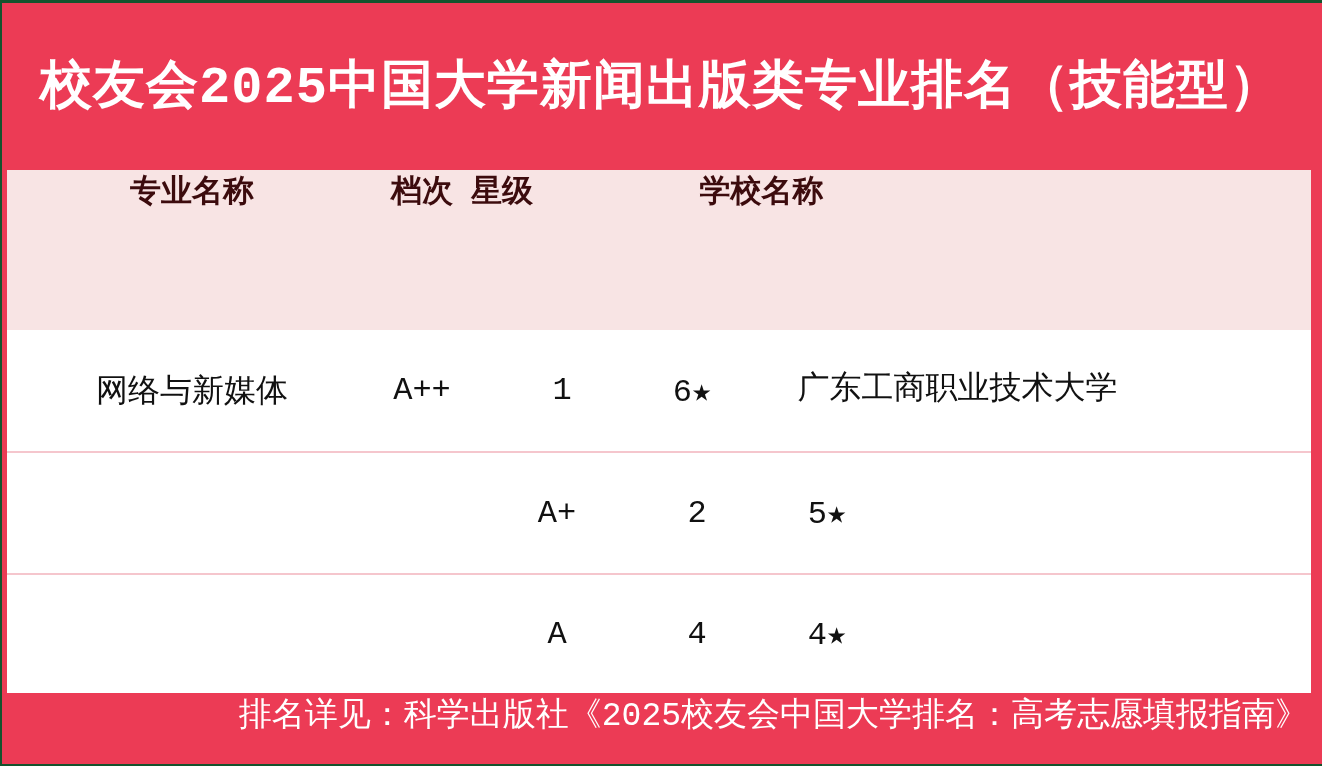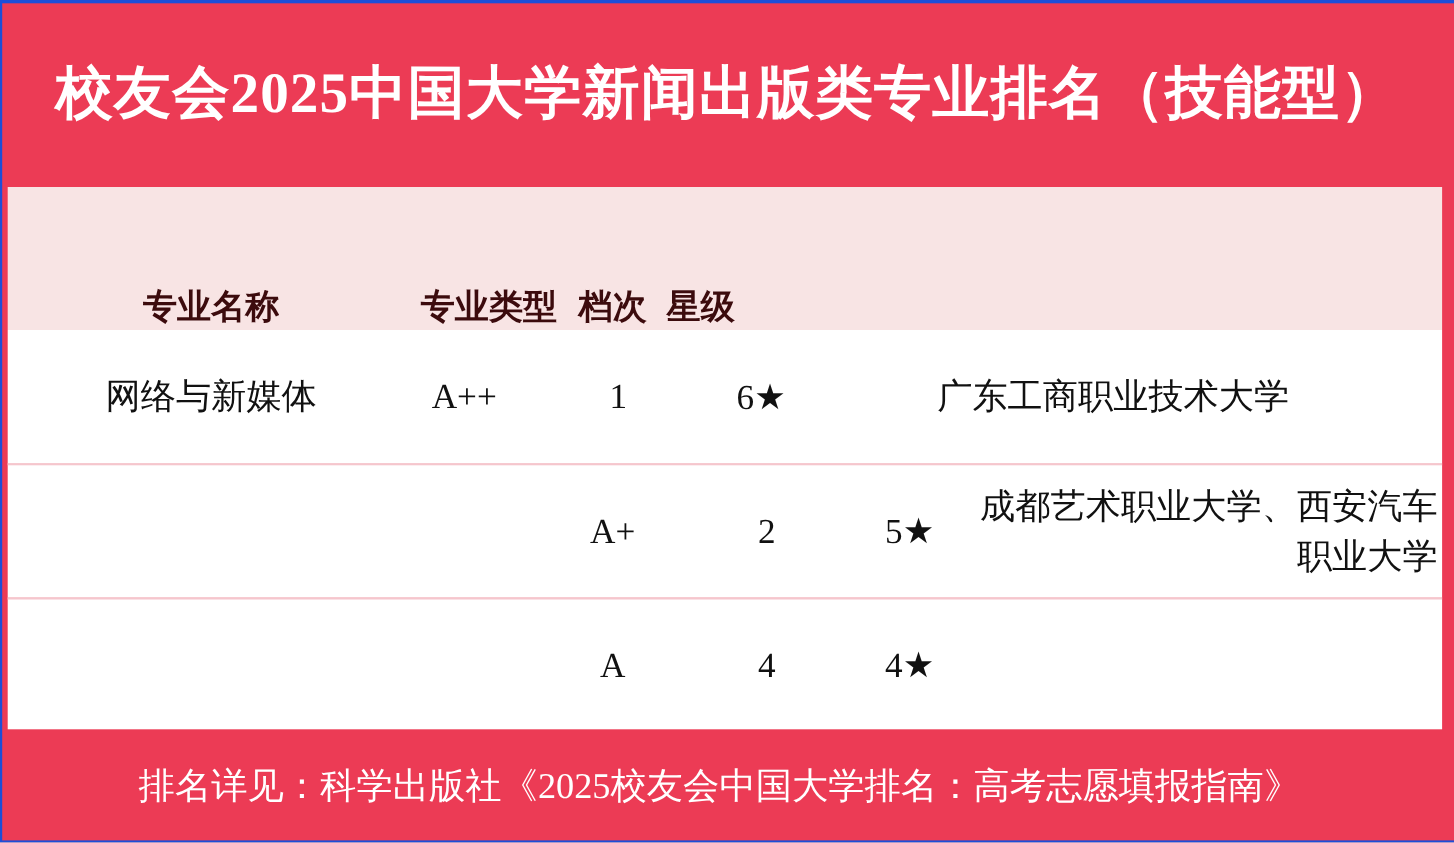--- a/index.html
+++ b/index.html
@@ -1,22 +1,22 @@
 <!DOCTYPE html>
 <html><head>
 <meta charset="utf-8">
 <style>
   * { margin: 0; padding: 0; box-sizing: border-box; }
   html, body { background: #edd6d9; }
   .page {
     position: relative;
     width: 1322px;
     height: 766px;
-    background: #1d4ed8;
-    font-family: Liberation Serif, serif;
+    background: #14532d;
+    font-family: Liberation Mono, monospace;
     overflow: hidden;
   }
   .frame {
     position: absolute;
     left: 2px; top: 3px; right: 0; bottom: 2px;
     background: #ec3b55;
   }
   .title-band {
     position: absolute;
     left: 0; top: 0; width: 100%; height: 170px;
@@ -28,56 +28,56 @@
     font-weight: bold;
     letter-spacing: 1px;
     white-space: nowrap;
   }
   .ranking-table {
     position: absolute;
     left: 7px; top: 170px;
     width: 1304px;
   }
   .thead {
-    height: 130px;
+    height: 160px;
     background: #f8e4e4;
     color: #3c0b0d;
     font-weight: bold;
     font-size: 31px;
     display: flex;
-    align-items: flex-end;
+    align-items: flex-start;
   }
   .trow {
     background: #ffffff;
     color: #111111;
     font-size: 32px;
     display: flex;
     align-items: center;
   }
   .trow.r1 { height: 121px; }
   .trow.r2 { height: 122px; border-top: 2px solid #f5c6cd; }
   .trow.r3 { height: 120px; border-top: 2px solid #f5c6cd; }
   .cell { text-align: center; }
   .c1 { width: 370px; }
   .c2 { width: 135px; }
   .c3 { width: 90px; }
   .c4 { width: 190px; }
   .c5 { width: 70px; }
   .c6 {
     width: 449px;
-    text-align: right;
+    text-align: center;
     padding-left: 16px;
     padding-right: 4px;
     line-height: 1.4;
   }
   .thead .c6 { text-align: center; padding: 0; line-height: normal; }
   .footer-band {
     position: absolute;
     left: 0; top: 665px; width: 1322px; height: 99px;
-    display: flex; align-items: center; justify-content: center;
+    display: flex; align-items: center; justify-content: flex-end;
     padding-right: 14px;
   }
   .footer-band .footer-text {
     color: #ffffff;
     font-size: 33px;
     white-space: nowrap;
   }
 </style>
 </head>
 <body>
@@ -86,40 +86,39 @@
   <div class="frame"></div>
 
   <div class="title-band">
     <div class="title">校友会2025中国大学新闻出版类专业排名（技能型）</div>
   </div>
 
   <div class="ranking-table">
 
     <div class="thead">
       <div class="cell c1">专业名称</div>
-      <div class="cell c2">专业类型</div>
       <div class="cell c3">档次</div>
       <div class="cell c5">星级</div>
+      <div class="cell c6">学校名称</div>
     </div>
 
     <div class="trow r1">
       <div class="cell c1">网络与新媒体</div>
       <div class="cell c3">A++</div>
       <div class="cell c4">1</div>
       <div class="cell c5">6★</div>
       <div class="cell c6">广东工商职业技术大学</div>
     </div>
 
     <div class="trow r2">
       <div class="cell c1"></div>
       <div class="cell c2"></div>
       <div class="cell c3">A+</div>
       <div class="cell c4">2</div>
       <div class="cell c5">5★</div>
-      <div class="cell c6">成都艺术职业大学、西安汽车职业大学</div>
     </div>
 
     <div class="trow r3">
       <div class="cell c1"></div>
       <div class="cell c2"></div>
       <div class="cell c3">A</div>
       <div class="cell c4">4</div>
       <div class="cell c5">4★</div>
     </div>
 

